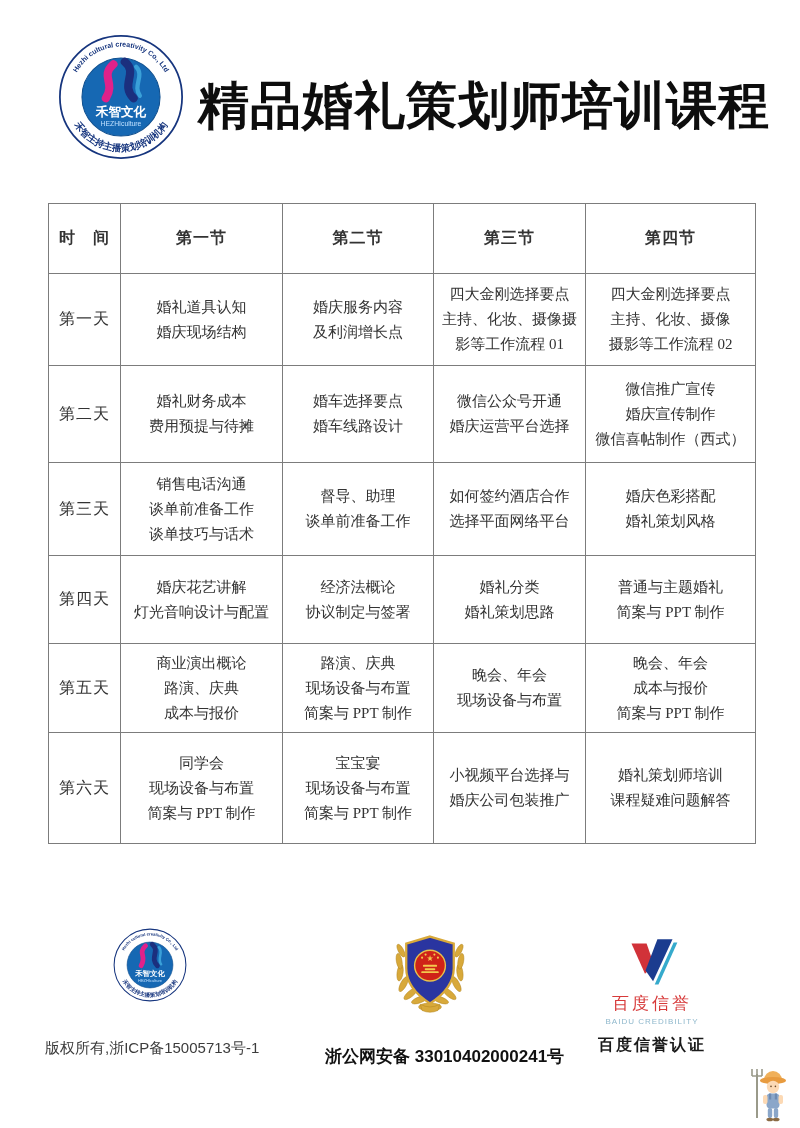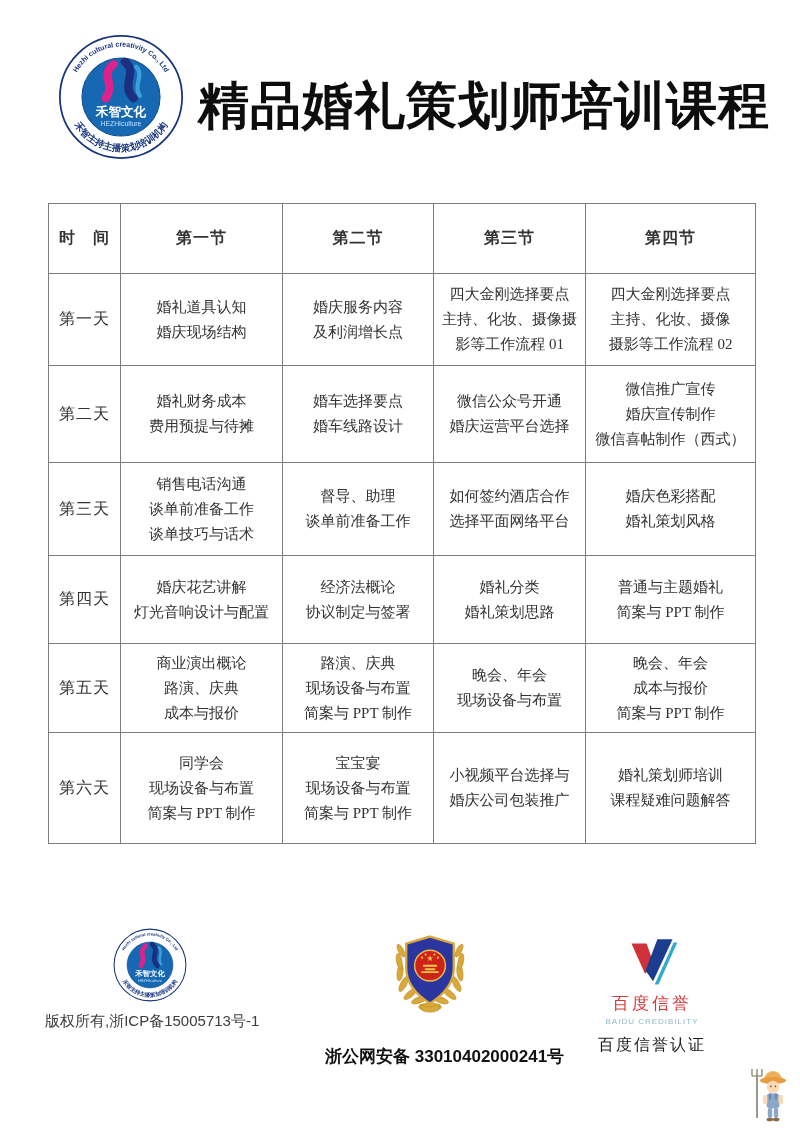--- a/index.html
+++ b/index.html
@@ -67,37 +67,37 @@
   tbody tr:nth-child(5) { height: 89px; }
   tbody tr:nth-child(6) { height: 111px; }
 
   
   .cert { position: absolute; text-align: center; font-family: "Liberation Sans", "DejaVu Sans", sans-serif; }
   .cert-left   { left: 45px;  top: 928px; width: 210px; }
   .cert-center { left: 325px; top: 926px; width: 210px; }
   .cert-right  { left: 572px; top: 936px; width: 160px; }
   .cert-left svg.hezhi { width: 74px; height: 74px; display: block; margin: 0 auto; }
   .icp-caption {
-    margin-top: 10px;
+    margin-top: 37px;
     font-size: 15px;
     color: #3c3c3c;
     white-space: nowrap;
   }
   .police-caption {
     margin-top: 31px;
     font-size: 17px;
     font-weight: 700;
     color: #111111;
     white-space: nowrap;
   }
   .badge-svg { width: 92px; height: 88px; display: block; margin: 0 auto; }
   .baidu-v { width: 62px; height: 54px; display: block; margin: 0 auto; }
   .baidu-cn { font-size: 17px; color: #d73a3a; letter-spacing: 3px; margin-top: 2px; }
   .baidu-en { font-size: 8px;  color: #8fb8cc; letter-spacing: 1px; margin-top: 2px; }
-  .baidu-cert { font-size: 16px; color: #1a1a1a; letter-spacing: 2px; margin-top: 9px; font-weight: 400; }
+  .baidu-cert { font-size: 16px; color: #1a1a1a; letter-spacing: 2px; margin-top: 9px; font-weight: 700; }
 
   
   .watermark {
     position: absolute;
     right: 4px; bottom: 4px;
     display: flex;
     align-items: flex-end;
     font-family: "Liberation Sans", "DejaVu Sans", sans-serif;
   }
   .wm-figure { width: 46px; height: 56px; }

